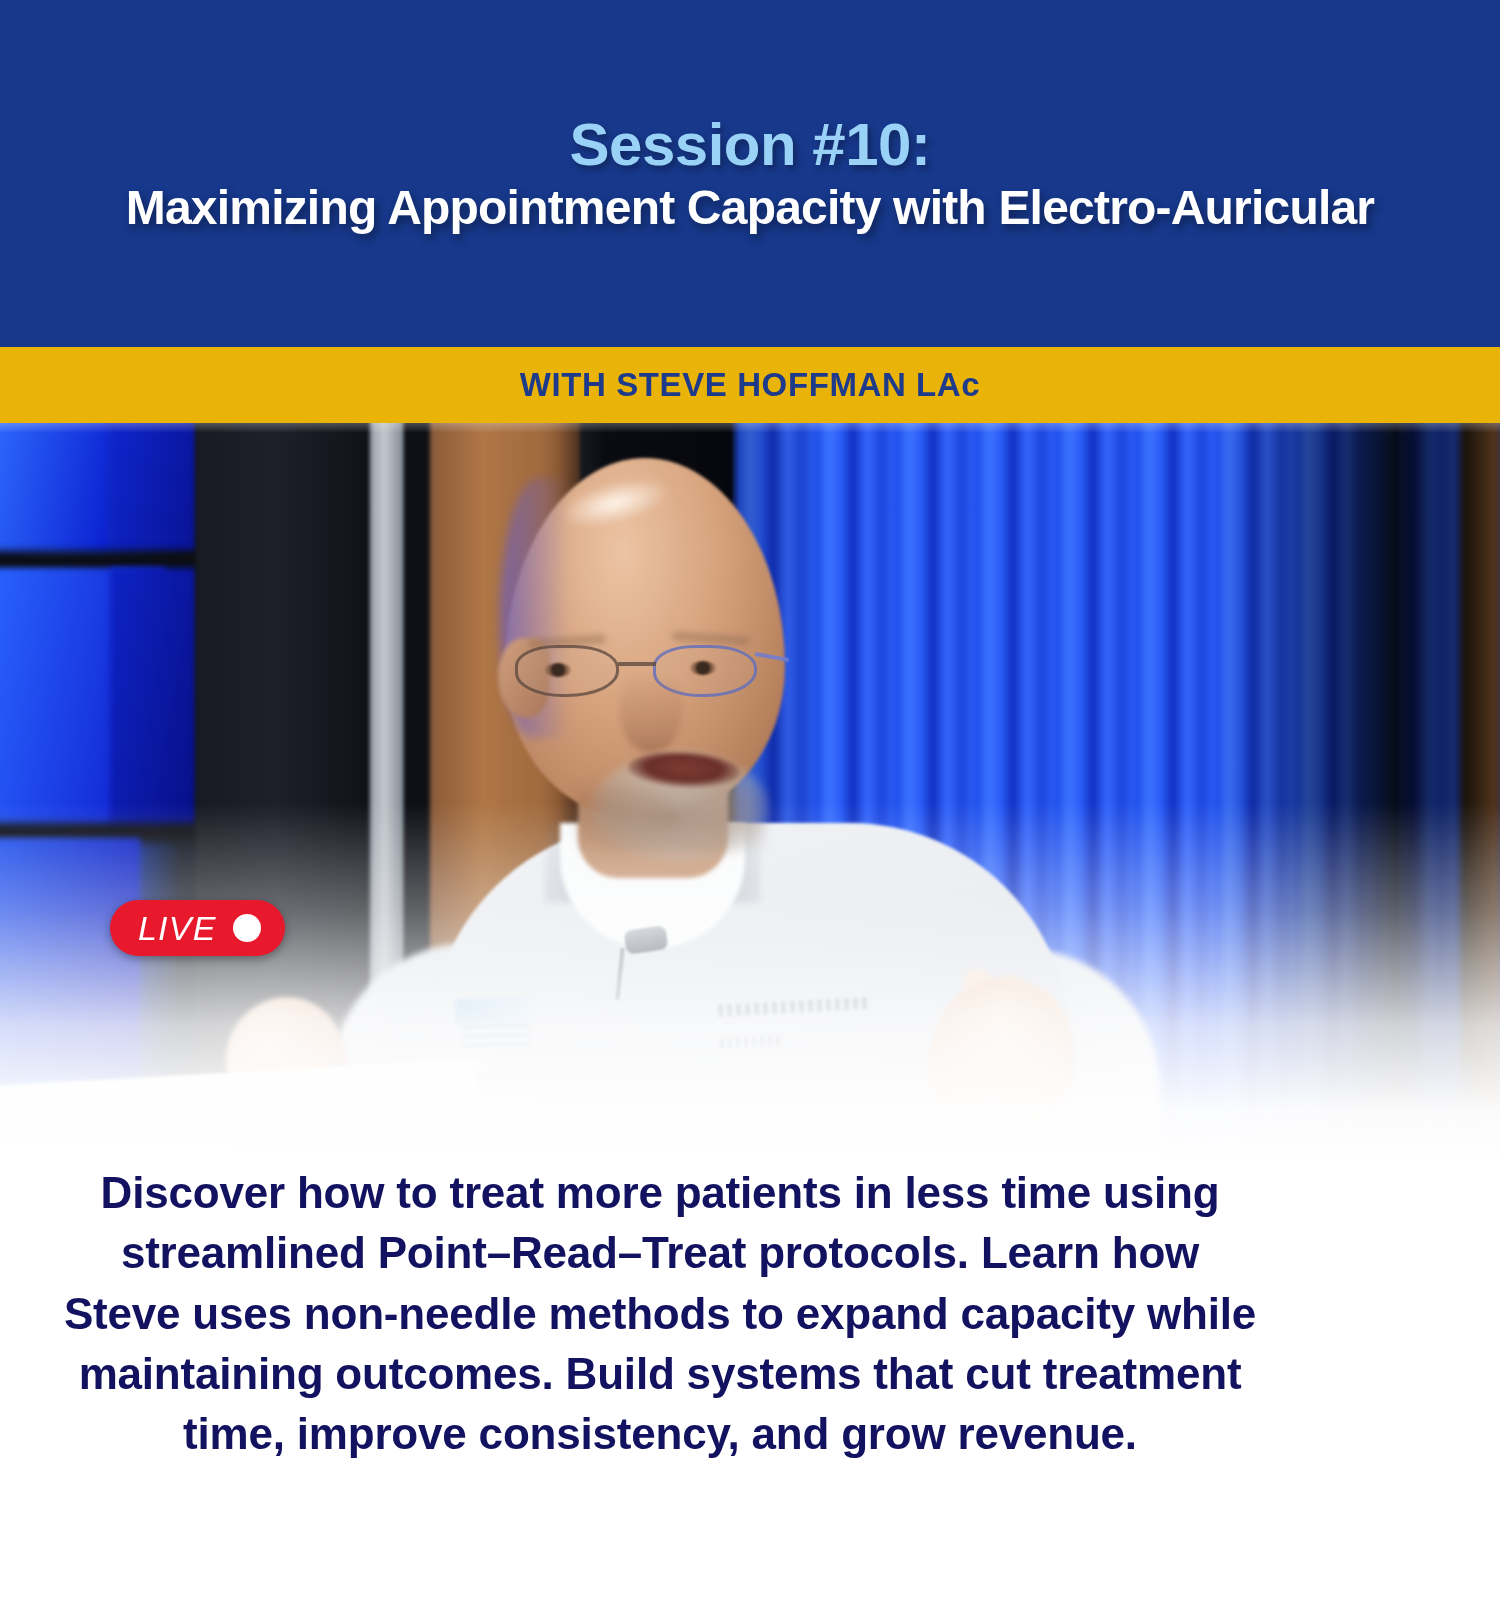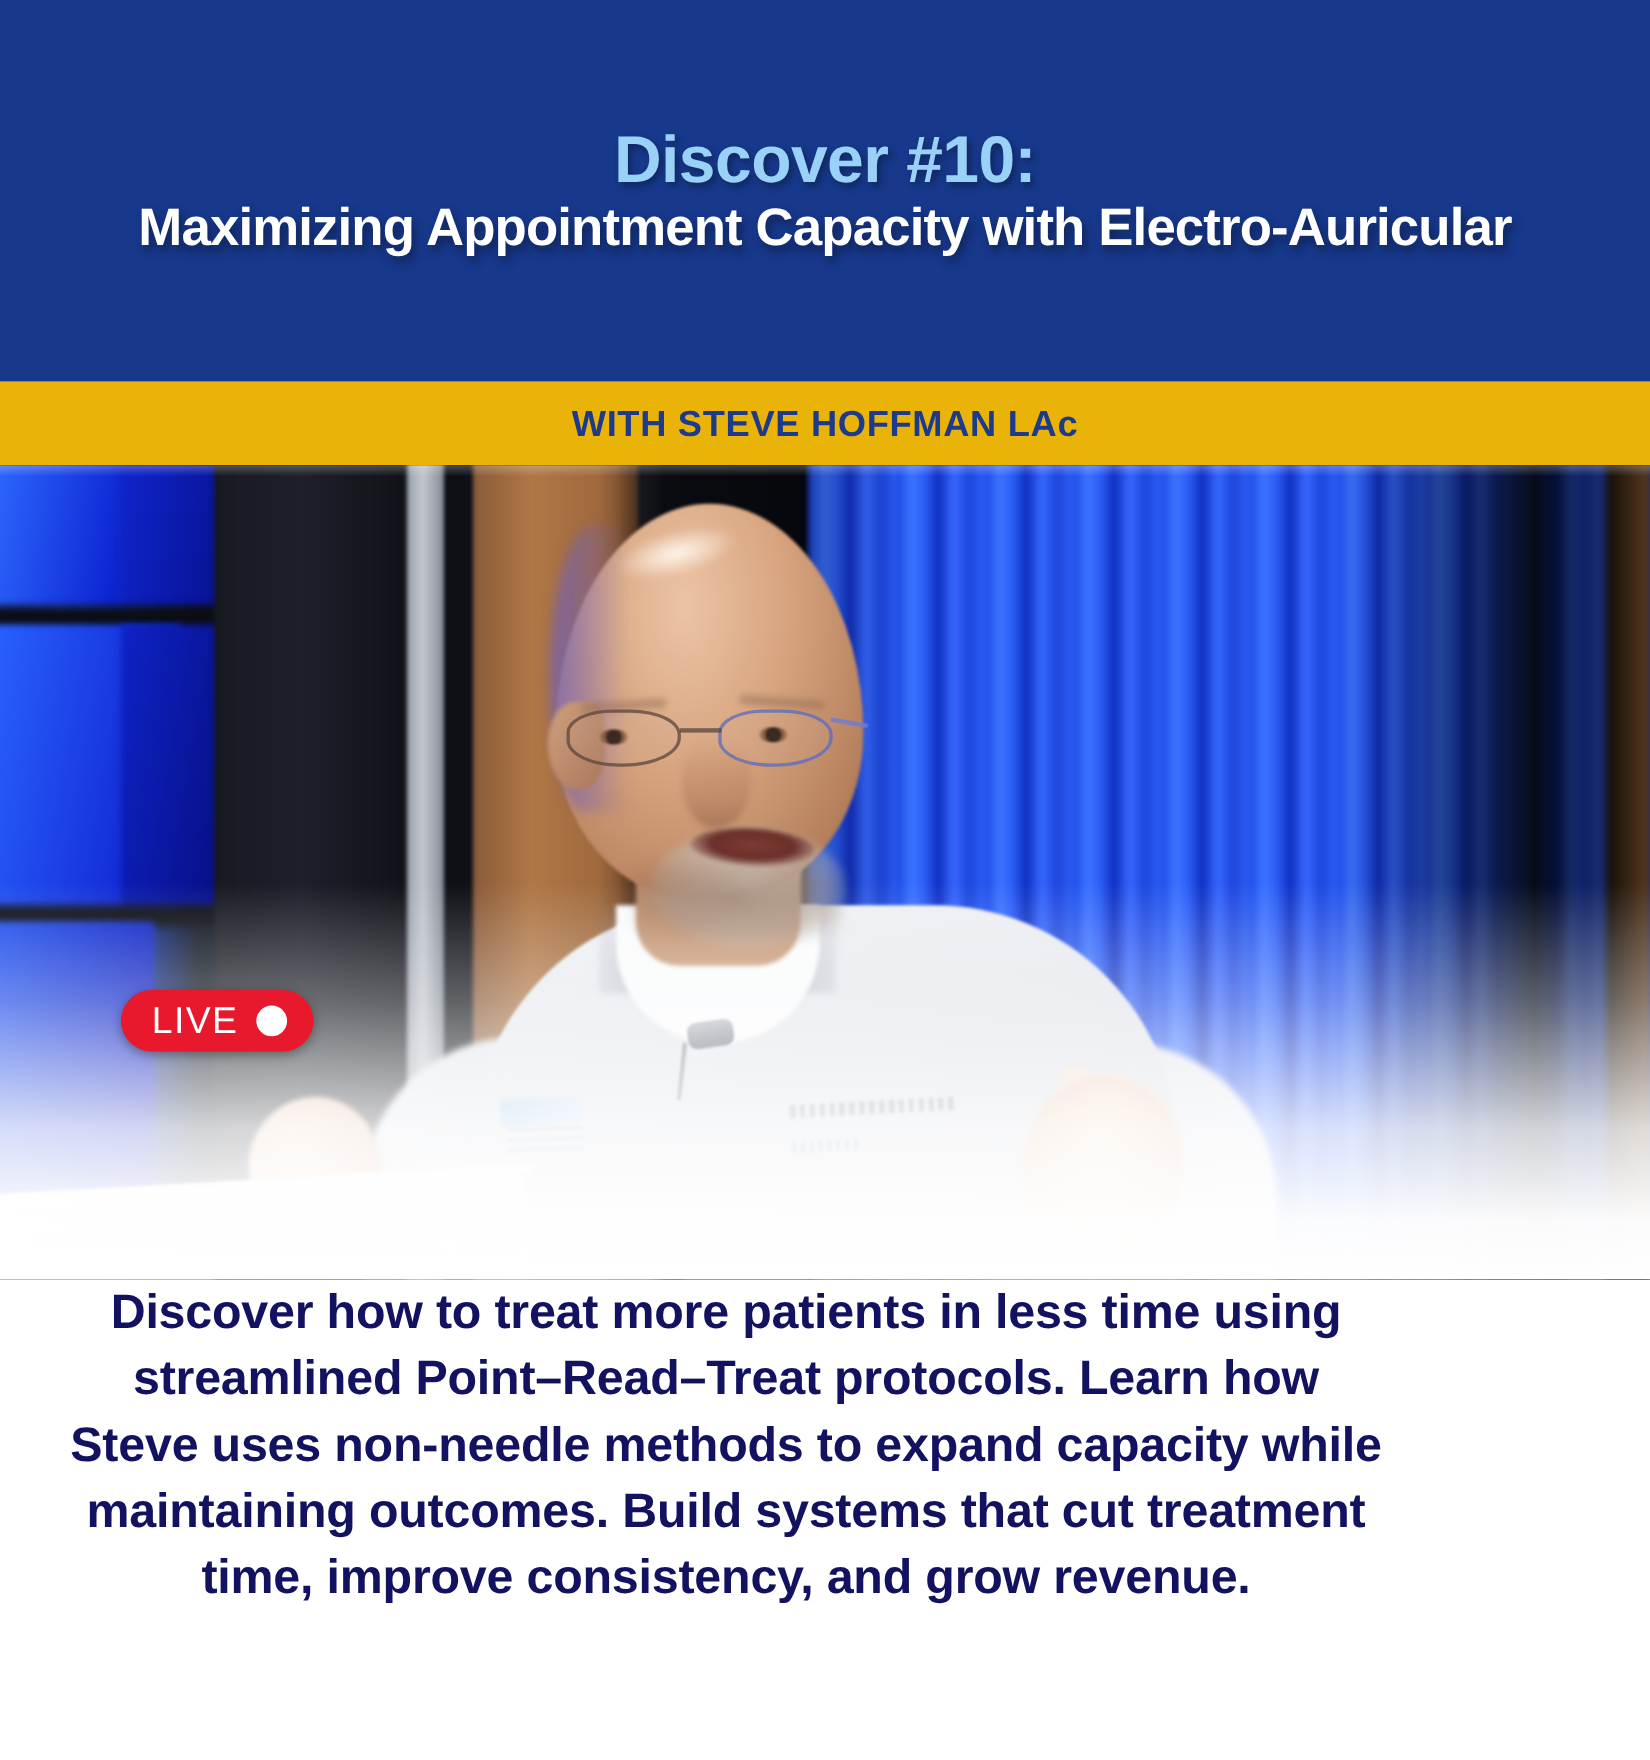--- a/index.html
+++ b/index.html
@@ -303,20 +303,21 @@
   .live-badge{
     position:absolute; left:110px; top:477px;
     display:flex; align-items:center; gap:16px;
     background:#e8192c; border-radius:999px;
     padding:11px 24px 11px 28px;
     box-shadow:0 3px 10px rgba(0,0,0,0.35);
   }
   .live-label{
     color:#ffffff; font-size:34px; font-weight:500; letter-spacing:1.2px;
     line-height:1;
+    font-style:italic;
   }
   .live-dot{
     width:28px; height:28px; border-radius:50%; background:#ffffff;
     flex:0 0 auto;
   }
 
   
   .description{
     position:absolute; left:0; top:1163px; width:1320px;
     padding:0 62px;
@@ -325,21 +326,21 @@
     letter-spacing:-0.2px;
     color:#121260;
   }
 </style>
 </head>
 <body>
 
 <div id="page">
 
   <div class="header-bar">
-    <div class="session-eyebrow">Discover #10:</div>
+    <div class="session-eyebrow">Session #10:</div>
     <div class="header-title">Maximizing Appointment Capacity with Electro-Auricular</div>
   </div>
 
   <div class="subtitle-band">
     <div class="subtitle-text">WITH STEVE HOFFMAN LAc</div>
   </div>
 
   <div class="video-stage">
 
     <div class="bg-base"></div>

